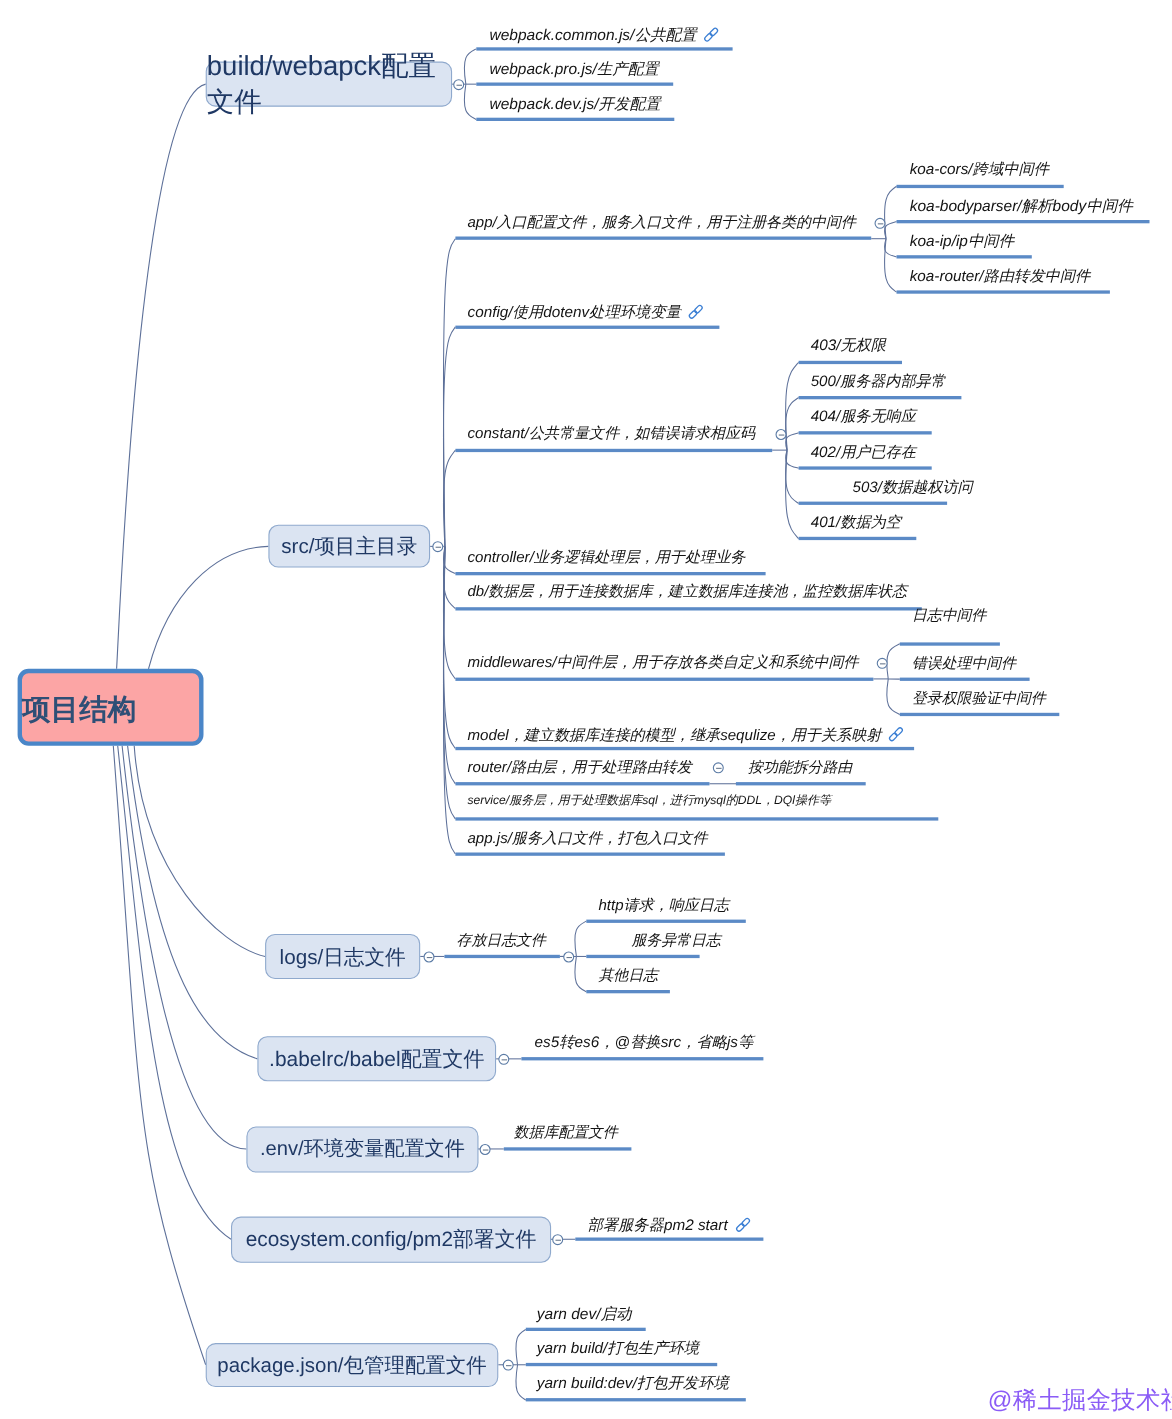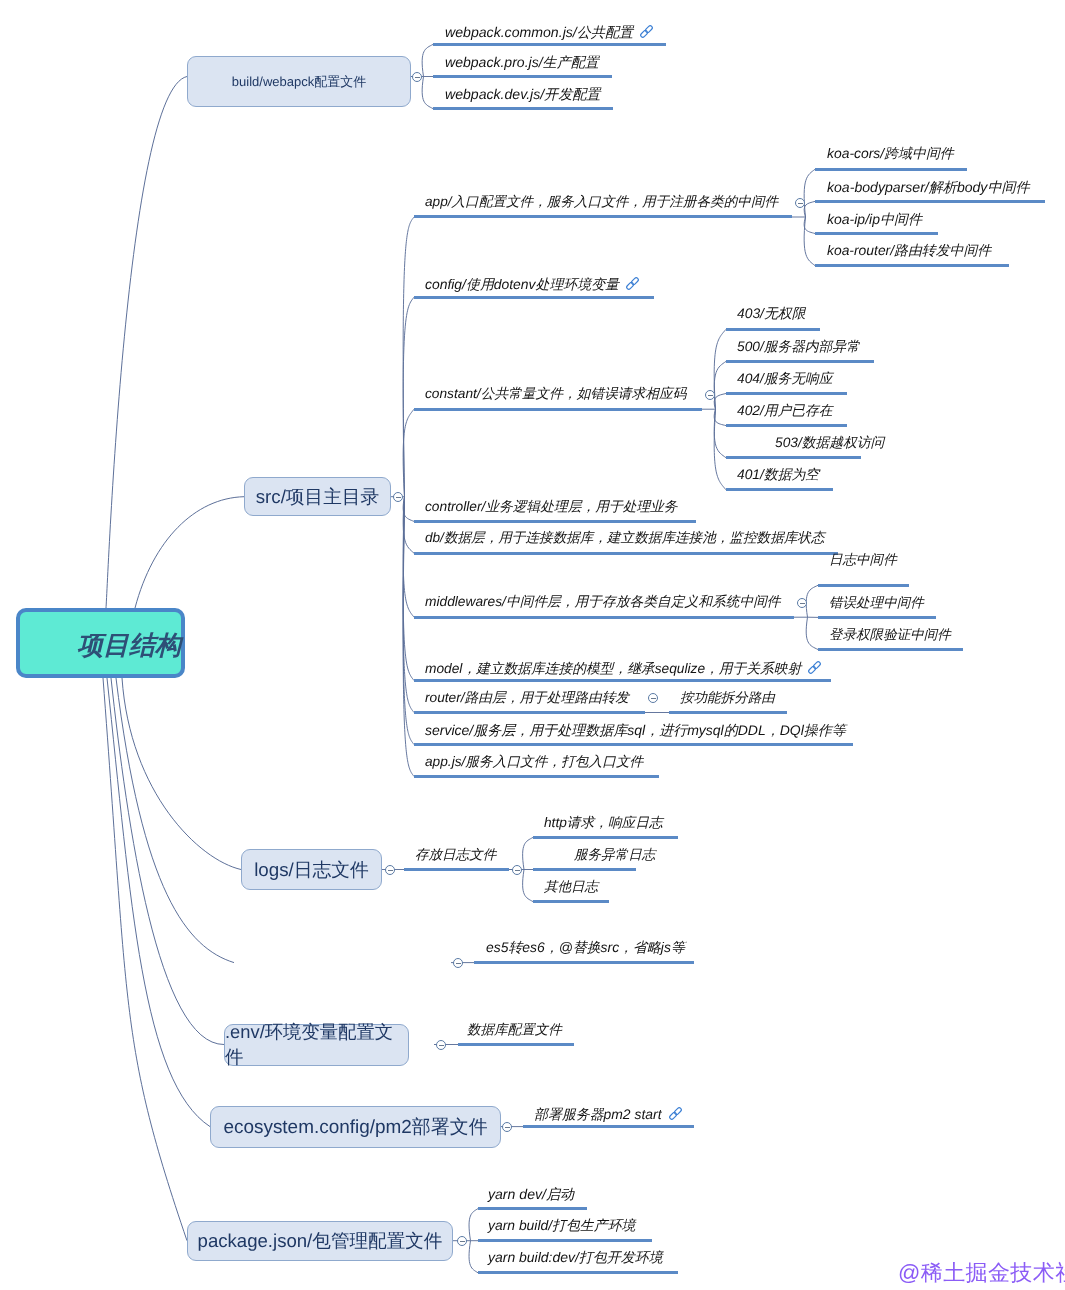--- a/index.html
+++ b/index.html
@@ -4,22 +4,22 @@
 <title>项目结构</title>
 <style>
   html,body{margin:0;padding:0;}
   body{width:1065px;height:1290px;background:#fff;overflow:hidden;
        font-family:"Liberation Sans","DejaVu Sans",sans-serif;
        -webkit-font-smoothing:antialiased;text-rendering:geometricPrecision;}
   #canvas{position:relative;width:1065px;height:1290px;background:#fff;}
   svg#links{position:absolute;left:0;top:0;width:1065px;height:1290px;}
 
   .rootnode{position:absolute;box-sizing:border-box;border:4px solid #4a86c8;
-    background:#5eead4;border-radius:10px;color:#2e4f76;font-size:26px;font-weight:700;
-    display:flex;align-items:center;justify-content:flex-end;padding-top:4px;box-sizing:border-box;font-style:italic;}
+    background:#fca5a5;border-radius:10px;color:#2e4f76;font-size:26px;font-weight:700;
+    display:flex;align-items:center;justify-content:flex-start;padding-top:4px;box-sizing:border-box;}
 
   .boxnode{position:absolute;box-sizing:border-box;border:1px solid #8fa9cd;
     background:#dbe4f2;border-radius:9px;color:#1f3864;
     display:flex;align-items:center;justify-content:center;}
 
   .tnode{position:absolute;white-space:nowrap;color:#131313;font-size:13.8px;
     line-height:1;text-rendering:geometricPrecision;font-style:italic;}
 
   .uline{position:absolute;height:3.1px;background:#5b8ac6;}
 
@@ -91,30 +91,33 @@
 <path d="M 135 608 C 153 540 195 498 244 496.7" fill="none" stroke="#5d7099" stroke-width="1.0"></path>
 <path d="M 122 678 C 130 793 199 860 241 869.5" fill="none" stroke="#5d7099" stroke-width="1.0"></path>
 <path d="M 116 678 C 142 891 187 948 234 962.6" fill="none" stroke="#5d7099" stroke-width="1.0"></path>
 <path d="M 111 678 C 127 825 158 1044.5 224 1044.5" fill="none" stroke="#5d7099" stroke-width="1.0"></path>
 <path d="M 107 678 C 131 902 142 1082 210 1126.6" fill="none" stroke="#5d7099" stroke-width="1.0"></path>
 <path d="M 103 678 C 129 1016 120 1044 187 1240.7" fill="none" stroke="#5d7099" stroke-width="1.0"></path>
 </svg>
 <div class="rootnode" style="left:16px;top:608px;width:169px;height:70px;">
       <span>项目结构</span>
     </div>
-<div class="boxnode" style="left:187px;top:56px;width:224px;height:51px;font-size:13px;">
+<div class="boxnode" style="left:187px;top:56px;width:224px;height:41px;font-size:25px;">
       <span>build/webapck配置文件</span>
     </div>
 <div class="boxnode" style="left:244px;top:477px;width:147px;height:39px;font-size:18.694px;">
       <span>src/项目主目录</span>
     </div>
 <div class="boxnode" style="left:241px;top:849px;width:141px;height:41px;font-size:18.768px;">
       <span>logs/日志文件</span>
     </div>
-<div class="boxnode" style="left:224px;top:1023.5px;width:185px;height:42px;font-size:18.349px;">
+<div class="boxnode" style="left:234px;top:942.1px;width:217px;height:41px;font-size:19.048px;">
+      <span>.babelrc/babel配置文件</span>
+    </div>
+<div class="boxnode" style="left:224px;top:1023.5px;width:211px;height:42px;font-size:18.349px;">
       <span>.env/环境变量配置文件</span>
     </div>
 <div class="boxnode" style="left:210px;top:1105.6px;width:291px;height:42px;font-size:18.951px;">
       <span>ecosystem.config/pm2部署文件</span>
     </div>
 <div class="boxnode" style="left:187px;top:1220.7px;width:266px;height:40px;font-size:18.606px;">
       <span>package.json/包管理配置文件</span>
     </div>
 <div class="uline" style="left:433px;top:42.8px;width:233px;"></div>
 <div class="tnode" style="left:445px;top:22.5px;font-size:14.116px;"><span>webpack.common.js/公共配置</span><svg class="clip" viewBox="0 0 16 16" fill="none" xmlns="http://www.w3.org/2000/svg">
@@ -147,21 +150,21 @@
 <div class="uline" style="left:414px;top:678.9px;width:417px;"></div>
 <div class="tnode" style="left:425px;top:658.6px;font-size:13.74px;"><span>model，建立数据库连接的模型，继承sequlize，用于关系映射</span><svg class="clip" viewBox="0 0 16 16" fill="none" xmlns="http://www.w3.org/2000/svg">
         <g transform="rotate(-45 8 8)">
           <rect x="1.1" y="6.05" width="7.3" height="3.9" rx="1.95" fill="none" stroke="#3b7fd4" stroke-width="1.1"></rect>
           <rect x="7.6" y="6.05" width="7.3" height="3.9" rx="1.95" fill="none" stroke="#3b7fd4" stroke-width="1.1"></rect>
         </g>
       </svg></div>
 <div class="uline" style="left:414px;top:710.9px;width:231px;"></div>
 <div class="tnode" style="left:425px;top:690.6px;font-size:13.713px;"><span>router/路由层，用于处理路由转发</span></div>
 <div class="uline" style="left:414px;top:742.9px;width:439px;"></div>
-<div class="tnode" style="left:425px;top:722.6px;font-size:14px;"><span>service/服务层，用于处理数据库sql，进行mysql的DDL，DQl操作等</span></div>
+<div class="tnode" style="left:425px;top:722.6px;font-size:11px;"><span>service/服务层，用于处理数据库sql，进行mysql的DDL，DQl操作等</span></div>
 <div class="uline" style="left:414px;top:774.8px;width:245px;"></div>
 <div class="tnode" style="left:425px;top:754.5px;font-size:13.697px;"><span>app.js/服务入口文件，打包入口文件</span></div>
 <div class="uline" style="left:815px;top:167.7px;width:152px;"></div>
 <div class="tnode" style="left:827px;top:147.4px;font-size:13.914px;"><span>koa-cors/跨域中间件</span></div>
 <div class="uline" style="left:815px;top:199.8px;width:230px;"></div>
 <div class="tnode" style="left:827px;top:179.5px;font-size:14.091px;"><span>koa-bodyparser/解析body中间件</span></div>
 <div class="uline" style="left:815px;top:231.9px;width:123px;"></div>
 <div class="tnode" style="left:827px;top:211.6px;font-size:14.0px;"><span>koa-ip/ip中间件</span></div>
 <div class="uline" style="left:815px;top:264.0px;width:194px;"></div>
 <div class="tnode" style="left:827px;top:243.7px;font-size:13.898px;"><span>koa-router/路由转发中间件</span></div>

